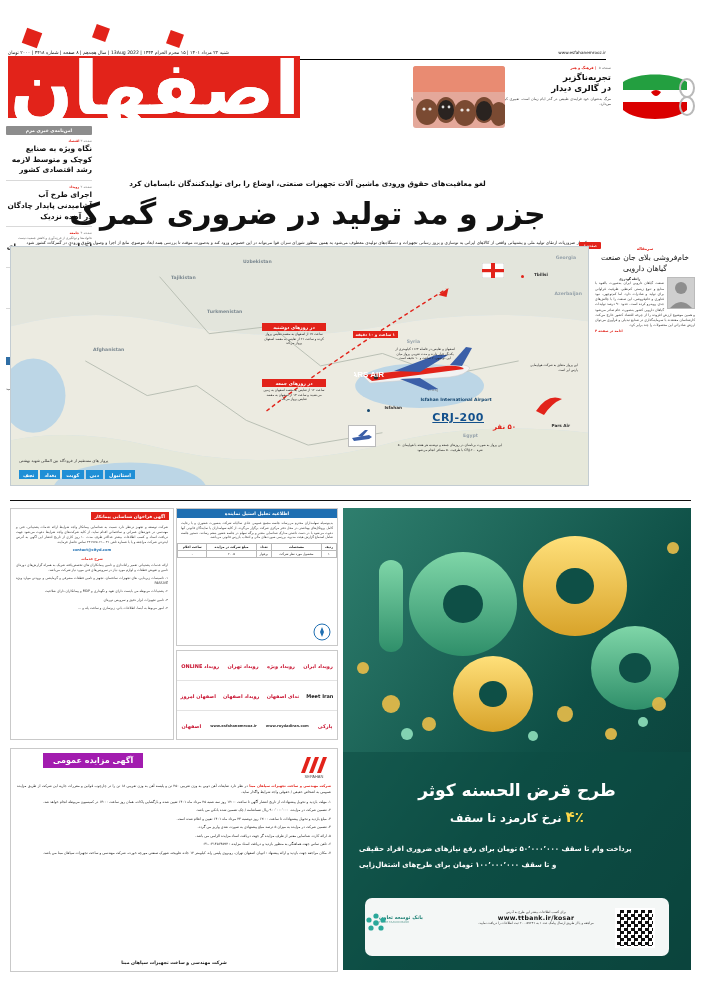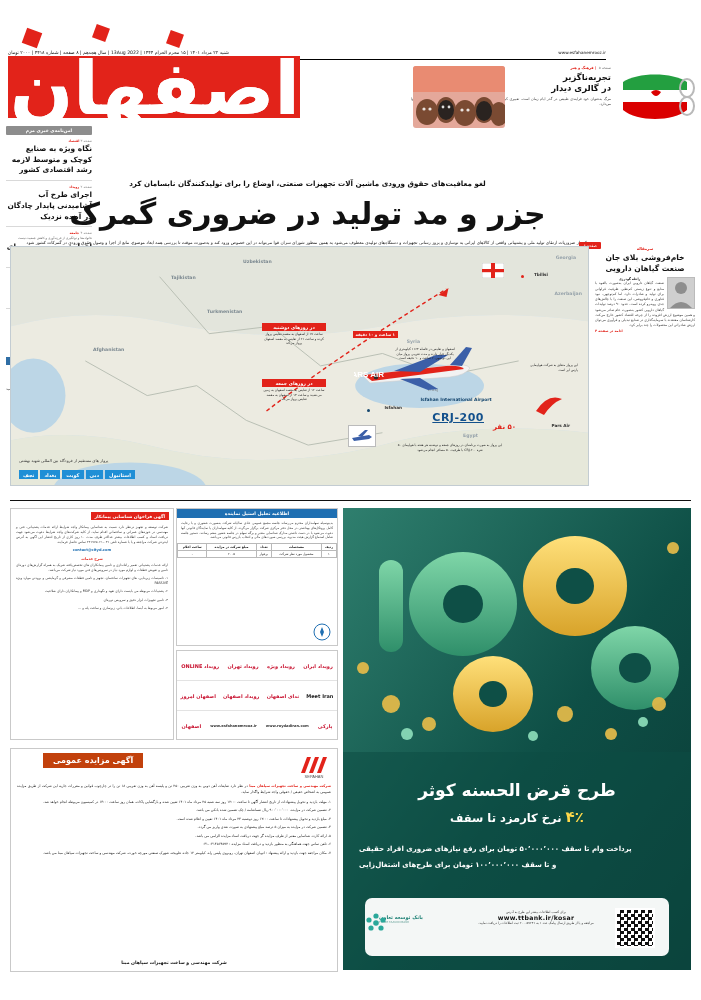--- a/index.html
+++ b/index.html
@@ -46,21 +46,21 @@
   .sb-cat b{color:#888;font-weight:normal;}
   .sb-title{font-size:7.4px;font-weight:bold;line-height:1.45;color:#111;text-align:right;margin-top:1px;}
   .sb-sub{font-size:3.1px;line-height:1.4;color:#666;margin-top:1px;}
   .sb-blue{background:#2f6ea5;color:#fff;font-size:3.8px;font-weight:bold;text-align:center;padding:1.5px 0;margin-top:3px;}
   .sb-quote{font-size:6.4px;font-weight:bold;line-height:1.4;text-align:right;margin-top:2px;}
   .sb-author{font-size:3.6px;color:#444;text-align:left;margin-top:2px;}
 
   
   .rcol{position:absolute;top:246px;right:6px;width:100px;}
   .rcol .rc-lab{font-size:3.8px;color:#e2231a;font-weight:bold;text-align:center;}
-  .rcol h3{margin:2px 0 3px;font-size:7.6px;line-height:1.4;font-weight:bold;text-align:center;color:#111;}
+  .rcol h3{margin:2px 0 3px;font-size:7.6px;line-height:1.4;font-weight:normal;text-align:center;color:#111;}
   .rcol .avatar{float:right;width:26px;height:30px;background:#d5d5d5;margin:0 0 2px 3px;border:0.5px solid #bbb;
     overflow:hidden;}
   .rcol .aname{font-size:3.2px;color:#222;text-align:center;font-weight:bold;}
   .rcol .rc-body{font-size:3.4px;line-height:1.55;text-align:justify;color:#333;}
   .rcol .rc-more{font-size:3.4px;color:#e2231a;font-weight:bold;text-align:left;}
 
   
   .mapbox{position:absolute;top:246px;right:112px;left:10px;height:238px;overflow:hidden;
     background:#dfe6ea;border:0.6px solid #c3ccd2;}
   .mapcanvas{position:absolute;inset:0;}
@@ -112,21 +112,21 @@
      repeating-conic-gradient(#111 0 25%, #fff 0 50%) 0 0/7px 7px;border:2px solid #fff;}
   .card .ctext{position:absolute;top:12px;right:58px;width:150px;text-align:center;color:#333;}
   .card .ctext .c1{font-size:3.2px;}
   .card .ctext .c2{font-size:6.2px;font-weight:bold;direction:ltr;letter-spacing:0.3px;color:#111;}
   .card .bank{position:absolute;top:16px;left:14px;text-align:left;}
   .card .bank .bn{font-size:5px;font-weight:bold;color:#1a7f73;}
   .card .bank .be{font-size:2.8px;color:#6aa39b;direction:ltr;}
 
   
   .ad-auction{top:748px;left:10px;width:326px;height:222px;}
-  .auc-rib{position:absolute;top:4px;left:32px;background:#c2410c;color:#fff;font-size:8px;font-weight:bold;padding:3px 10px;}
+  .auc-rib{position:absolute;top:4px;left:32px;background:#a21caf;color:#fff;font-size:8px;font-weight:bold;padding:3px 10px;}
   .auc-body{position:absolute;top:34px;right:6px;left:6px;font-size:3.5px;line-height:1.85;text-align:justify;color:#222;}
   .auc-body .r{color:#e2231a;font-weight:bold;}
   .auc-foot{position:absolute;bottom:6px;right:0;left:0;text-align:center;font-size:4.6px;font-weight:bold;color:#111;}
 
   .sep{position:absolute;background:#111;}
 </style>
 </head>
 <body>
 
 <div class="page">

